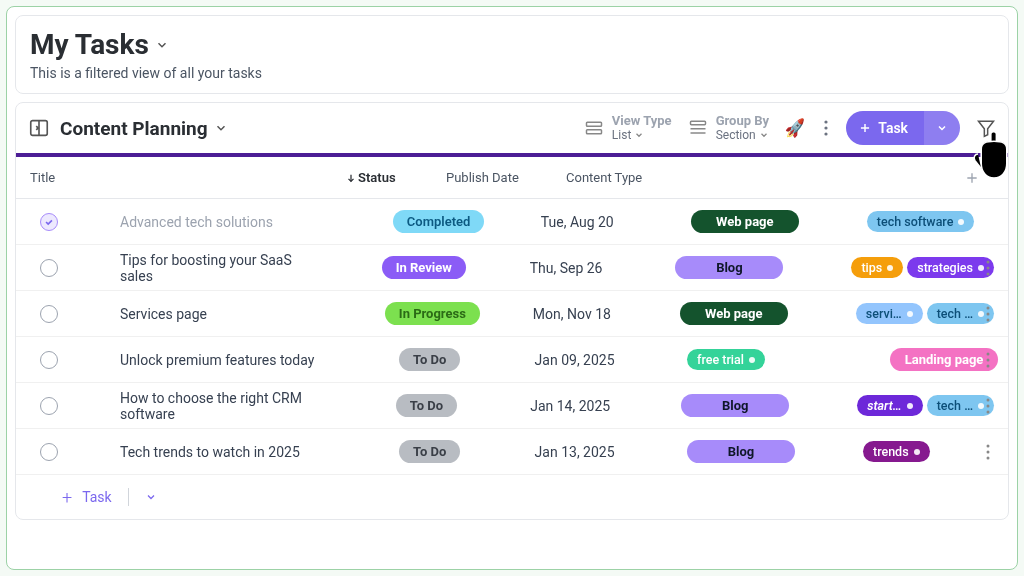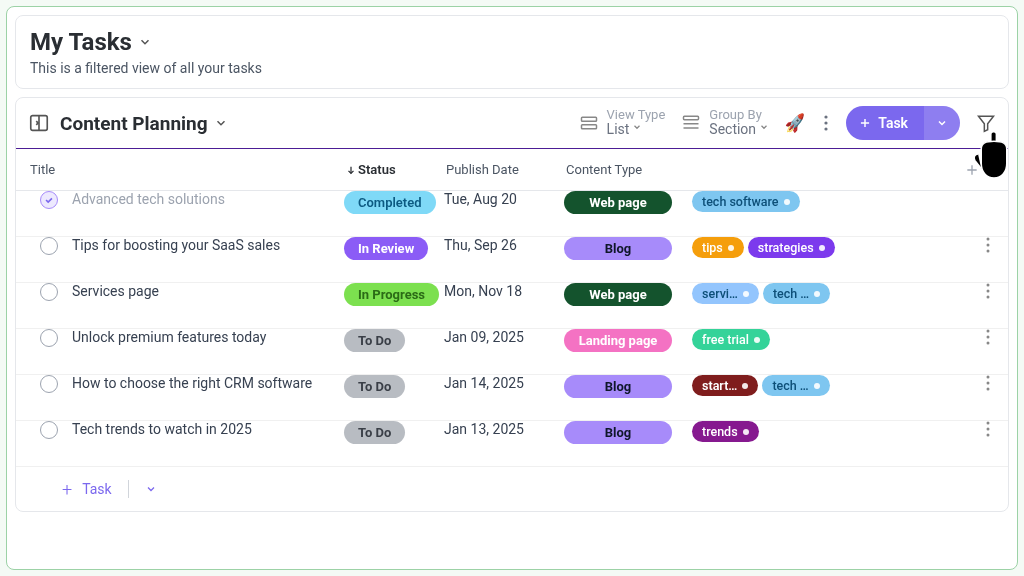--- a/index.html
+++ b/index.html
@@ -1,71 +1,71 @@
 <!DOCTYPE html>
 <html><head>
 <meta charset="utf-8">
 <style>
 * { box-sizing: border-box; margin: 0; padding: 0; font-family: -apple-system, BlinkMacSystemFont, "Segoe UI", Roboto, sans-serif; }
 body { background: #f4faf5; padding: 6px; width: 1024px; height: 576px; overflow: hidden; position: relative; }
 .app { border: 1px solid #9cd2a6; border-radius: 8px; background: #fff; height: 564px; overflow: hidden; }
 
 .header-card { margin: 8px; border: 1px solid #e5e7eb; border-radius: 8px; padding: 12px 14px; }
-.header-title { font-size: 24px; font-weight: 700; color: #2a2e33; display: flex; align-items: center; gap: 6px; }
+.header-title { font-size: 28px; font-weight: 700; color: #2a2e33; display: flex; align-items: center; gap: 6px; }
 .header-sub { font-size: 14px; color: #4b5563; margin-top: 4px; }
 
 .main-card { margin: 0 8px 8px; border: 1px solid #e5e7eb; border-radius: 8px; overflow: hidden; }
-.toolbar { display: flex; align-items: center; padding: 8px 12px; gap: 12px; border-bottom: 1px solid #4c1d95; }
+.toolbar { display: flex; align-items: center; padding: 8px 12px; gap: 12px; border-bottom: 4px solid #4c1d95; }
 .toolbar-left { display: flex; align-items: center; gap: 10px; flex: 1; }
 .layout-icon { width: 22px; height: 22px; display: flex; align-items: center; justify-content: center; }
 .board-title { font-size: 19px; font-weight: 700; color: #2a2e33; display: flex; align-items: center; gap: 6px; }
 .toolbar-right { display: flex; align-items: center; gap: 16px; }
 .tool-group { display: flex; align-items: center; gap: 8px; }
 .tool-label-wrap { display: flex; flex-direction: column; line-height: 1.1; }
-.tool-label { font-size: 13px; color: #9ca3af; font-weight: 400; }
-.tool-value { font-size: 14px; color: #6b7280; display: flex; gap: 3px; }
+.tool-label { font-size: 13px; color: #9ca3af; font-weight: 700; }
+.tool-value { font-size: 12px; color: #6b7280; display: flex; align-items: center; gap: 3px; }
 .rocket { font-size: 17px; transform: rotate(-5deg); }
 .dots { color: #6b7280; font-size: 18px; padding: 0 2px; }
 .btn-task { background: #7b68ee; color: #fff; border-radius: 20px; display: flex; align-items: center; height: 34px; overflow: hidden; }
 .btn-task-main { display: flex; align-items: center; gap: 6px; padding: 0 16px 0 12px; font-weight: 600; font-size: 14px; height: 100%; }
 .btn-task-drop { padding: 0 12px; height: 100%; display: flex; align-items: center; background: rgba(255,255,255,0.15); }
 .filter-icon { color: #555; }
 
 .grid-head { display: flex; align-items: center; height: 42px; font-size: 13px; color: #4b5563; border-bottom: 1px solid #e5e7eb; position: relative; }
 .col { display: flex; align-items: center; padding: 0 10px; }
 .c-title { width: 320px; padding-left: 14px; }
 .c-status { width: 100px; }
 .c-date { width: 120px; }
 .c-type { width: 128px; }
 .c-seo { width: 180px; }
 .c-add { flex: 1; display: flex; justify-content: flex-end; padding-right: 28px; }
 .head-sort { display: flex; align-items: center; gap: 2px; font-weight: 600; color: #2a2e33; }
 
-.row { display: flex; align-items: flex-start; height: 46px; border-bottom: 1px solid #f0f0f0; font-size: 14px; color: #374151; position: relative; }
+.row { display: flex; align-items: center; height: 46px; border-bottom: 1px solid #f0f0f0; font-size: 14px; color: #374151; position: relative; gap: 48px; }
 .chk { width: 18px; height: 18px; border-radius: 50%; border: 1.5px solid #9ca3af; margin-right: 14px; margin-left: 24px; flex-shrink: 0; display: flex; align-items: center; justify-content: center; }
 .chk.done { border-color: #a78bfa; background: #ede9fe; color: #7b68ee; font-size: 11px; }
 .row-title { width: 262px; }
 .row-title.done { color: #9ca3af; }
 
 .pill { display: inline-flex; align-items: center; justify-content: center; padding: 4px 14px; border-radius: 14px; font-size: 13px; font-weight: 600; white-space: nowrap; }
 .p-completed { background: #7fd9f7; color: #0c5a82; }
 .p-inreview { background: #8b5cf6; color: #fff; font-weight: 700; }
 .p-inprogress { background: #7ce04f; color: #2b6b16; font-weight: 700; }
 .p-todo { background: #b8bcc2; color: #3a3f47; font-weight: 700; }
 .p-webpage { background: #14532d; color: #fff; font-weight: 700; width: 110px; }
 .p-blog { background: #a78bfa; color: #0f172a; font-weight: 700; width: 110px; }
 .p-landing { background: #f472c3; color: #fff; font-weight: 700; width: 110px; }
 
 .tag { display: inline-flex; align-items: center; padding: 3px 10px; border-radius: 12px; font-size: 12.5px; font-weight: 500; gap: 5px; margin-right: 4px; white-space: nowrap; }
 .tag .dot { width: 6px; height: 6px; border-radius: 50%; background: #fff; opacity: 0.9; }
 .t-skyblue { background: #7ec6f0; color: #0d4f78; }
 .t-orange { background: #f59e0b; color: #fff; }
 .t-purple { background: #7c3aed; color: #fff; }
 .t-green { background: #34d399; color: #fff; }
-.t-navy { background: #7f1d1d; color: #fff; font-weight: 600; }
+.t-navy { background: #6d28d9; color: #fff; font-weight: 600; font-style: italic; }
 .t-darkpurple { background: #86198f; color: #fff; }
 .t-skyblue2 { background: #93c5fd; color: #0d4f78; }
 
 .row-actions { position: absolute; right: 18px; color: #888; }
 
 .add-row { display: flex; align-items: center; height: 44px; padding-left: 46px; gap: 10px; color: #7b68ee; font-size: 14px; }
 .add-row .plus { font-size: 18px; font-weight: 300; }
 .divider { width: 1px; height: 18px; background: #d1d5db; margin: 0 6px; }
 .chev-purple { color: #7b68ee; }
 
@@ -258,25 +258,25 @@
             </svg>
           </span>
         </div>
         <div class="row">
           <span class="chk"></span>
           <span class="row-title">Unlock premium features today</span>
           <div class="col c-status">
             <span class="pill p-todo">To Do</span>
           </div>
           <div class="col c-date">Jan 09, 2025</div>
+          <div class="col c-seo">
+            <span class="tag t-green">free trial<span class="dot"></span></span>
+          </div>
           <div class="col c-type">
             <span class="pill p-landing">Landing page</span>
-          </div>
-          <div class="col c-seo">
-            <span class="tag t-green">free trial<span class="dot"></span></span>
           </div>
           <span class="row-actions">
             <svg width="4" height="16" viewBox="0 0 4 16" fill="#888">
               <circle cx="2" cy="2" r="1.5"></circle>
               <circle cx="2" cy="8" r="1.5"></circle>
               <circle cx="2" cy="14" r="1.5"></circle>
             </svg>
           </span>
         </div>
         <div class="row">

